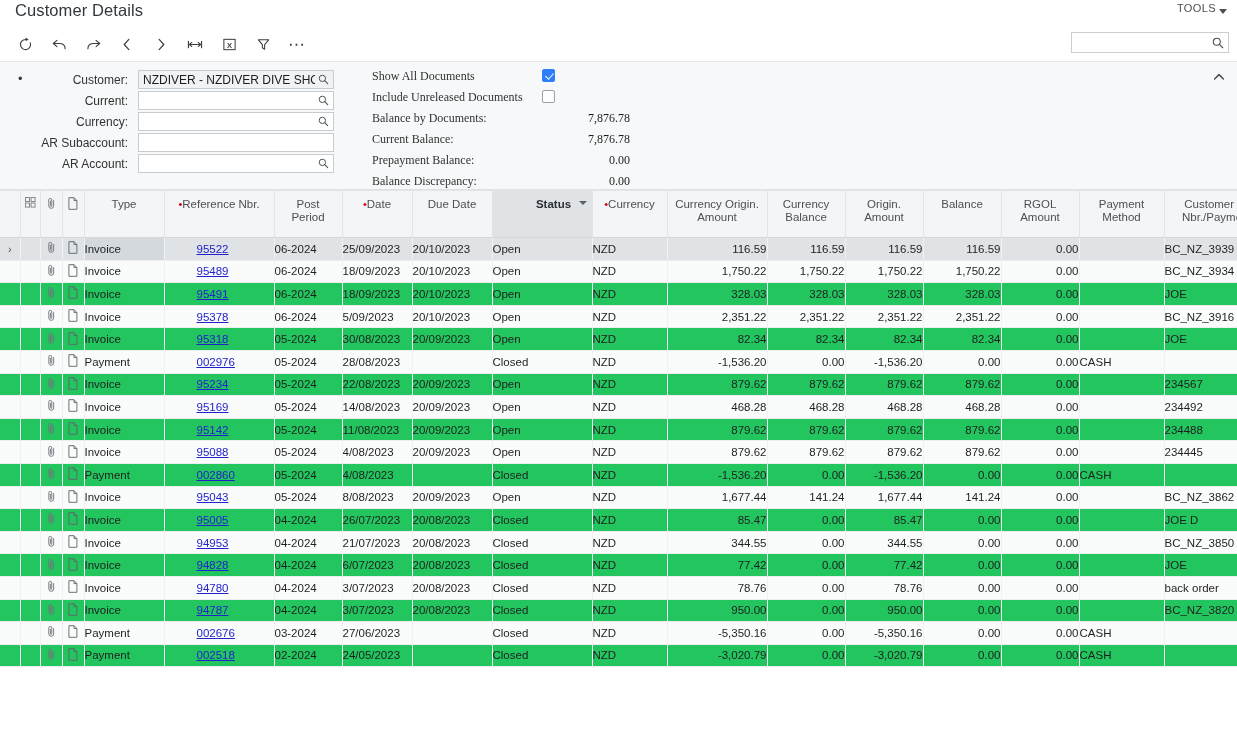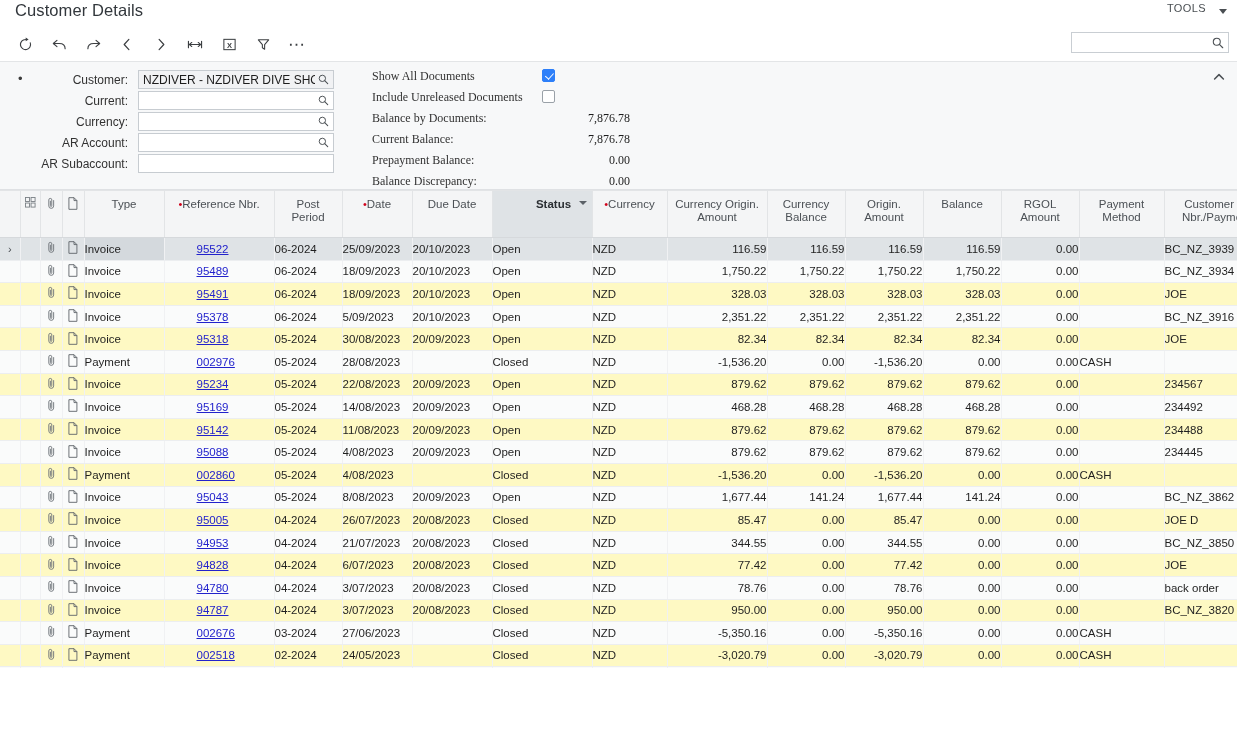--- a/index.html
+++ b/index.html
@@ -35,21 +35,21 @@
   }
   .tools-menu {
     position: absolute;
     right: 10px;
     top: 2px;
     font-size: 11px;
     color: #4a4f53;
     letter-spacing: .4px;
     display: flex;
     align-items: flex-end;
-    gap: 13px;
+    gap: 3px;
     cursor: pointer;
   }
   .caret-down {
     width: 0; height: 0;
     border-left: 4px solid transparent;
     border-right: 4px solid transparent;
     border-top: 5px solid #4a4f53;
   }
 
   
@@ -230,21 +230,21 @@
     width: 88px;
     text-align: right;
     font-size: 12px;
     color: #1d1d1d;
   }
 
   
   .grid {
     position: relative;
     width: 1237px;
-    background: #fef9c3;
+    background: #22c55e;
   }
   table.gt {
     border-collapse: collapse;
     table-layout: fixed;
     width: 1237px;
     font-size: 11.5px;
   }
   table.gt th, table.gt td {
     padding: 0;
     margin: 0;
@@ -445,39 +445,39 @@
             <svg width="13" height="13" viewBox="0 0 16 16">
                 <circle cx="6.6" cy="6.6" r="3.9" fill="none" stroke="#4a4f53" stroke-width="1.2"></circle>
                 <path d="M9.5 9.5 L13.2 13.2" stroke="#4a4f53" stroke-width="1.3" stroke-linecap="round"></path>
               </svg>
           </span>
         </div>
       </div>
 
       <div class="frow">
         <div class="flabel">
+          <span>AR Subaccount:</span>
+        </div>
+        <div class="fctl">
+          <input type="text" value="" style="">
+        </div>
+      </div>
+
+      <div class="frow">
+        <div class="flabel">
           <span>AR Account:</span>
         </div>
         <div class="fctl">
           <input type="text" value="" style="">
           <span class="lookup-ico">
             <svg width="13" height="13" viewBox="0 0 16 16">
                 <circle cx="6.6" cy="6.6" r="3.9" fill="none" stroke="#4a4f53" stroke-width="1.2"></circle>
                 <path d="M9.5 9.5 L13.2 13.2" stroke="#4a4f53" stroke-width="1.3" stroke-linecap="round"></path>
               </svg>
           </span>
-        </div>
-      </div>
-
-      <div class="frow">
-        <div class="flabel">
-          <span>AR Subaccount:</span>
-        </div>
-        <div class="fctl">
-          <input type="text" value="" style="">
         </div>
       </div>
     </div>
 
     <div class="form-right">
       <div class="rrow">
         <div class="rlabel">Show All Documents</div>
         <div class="chk on"></div>
       </div>
       <div class="rrow">

